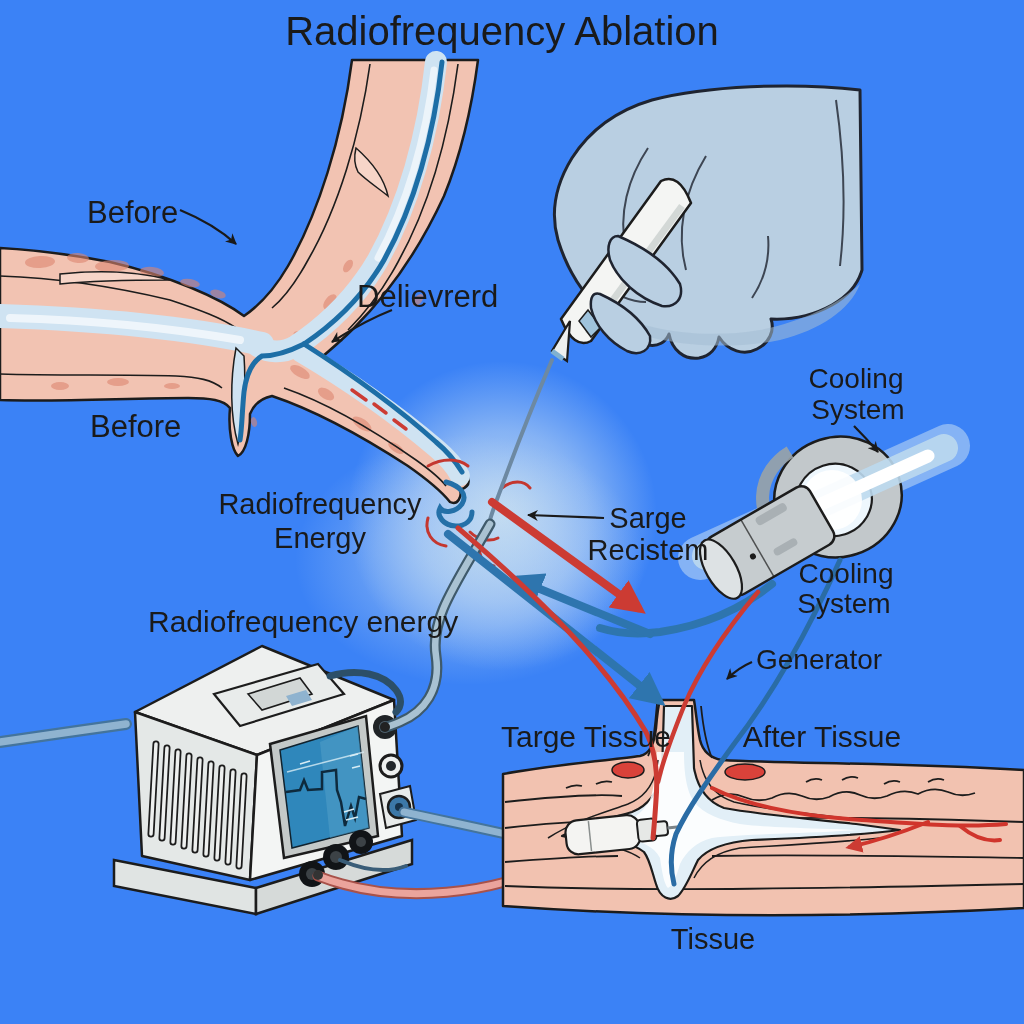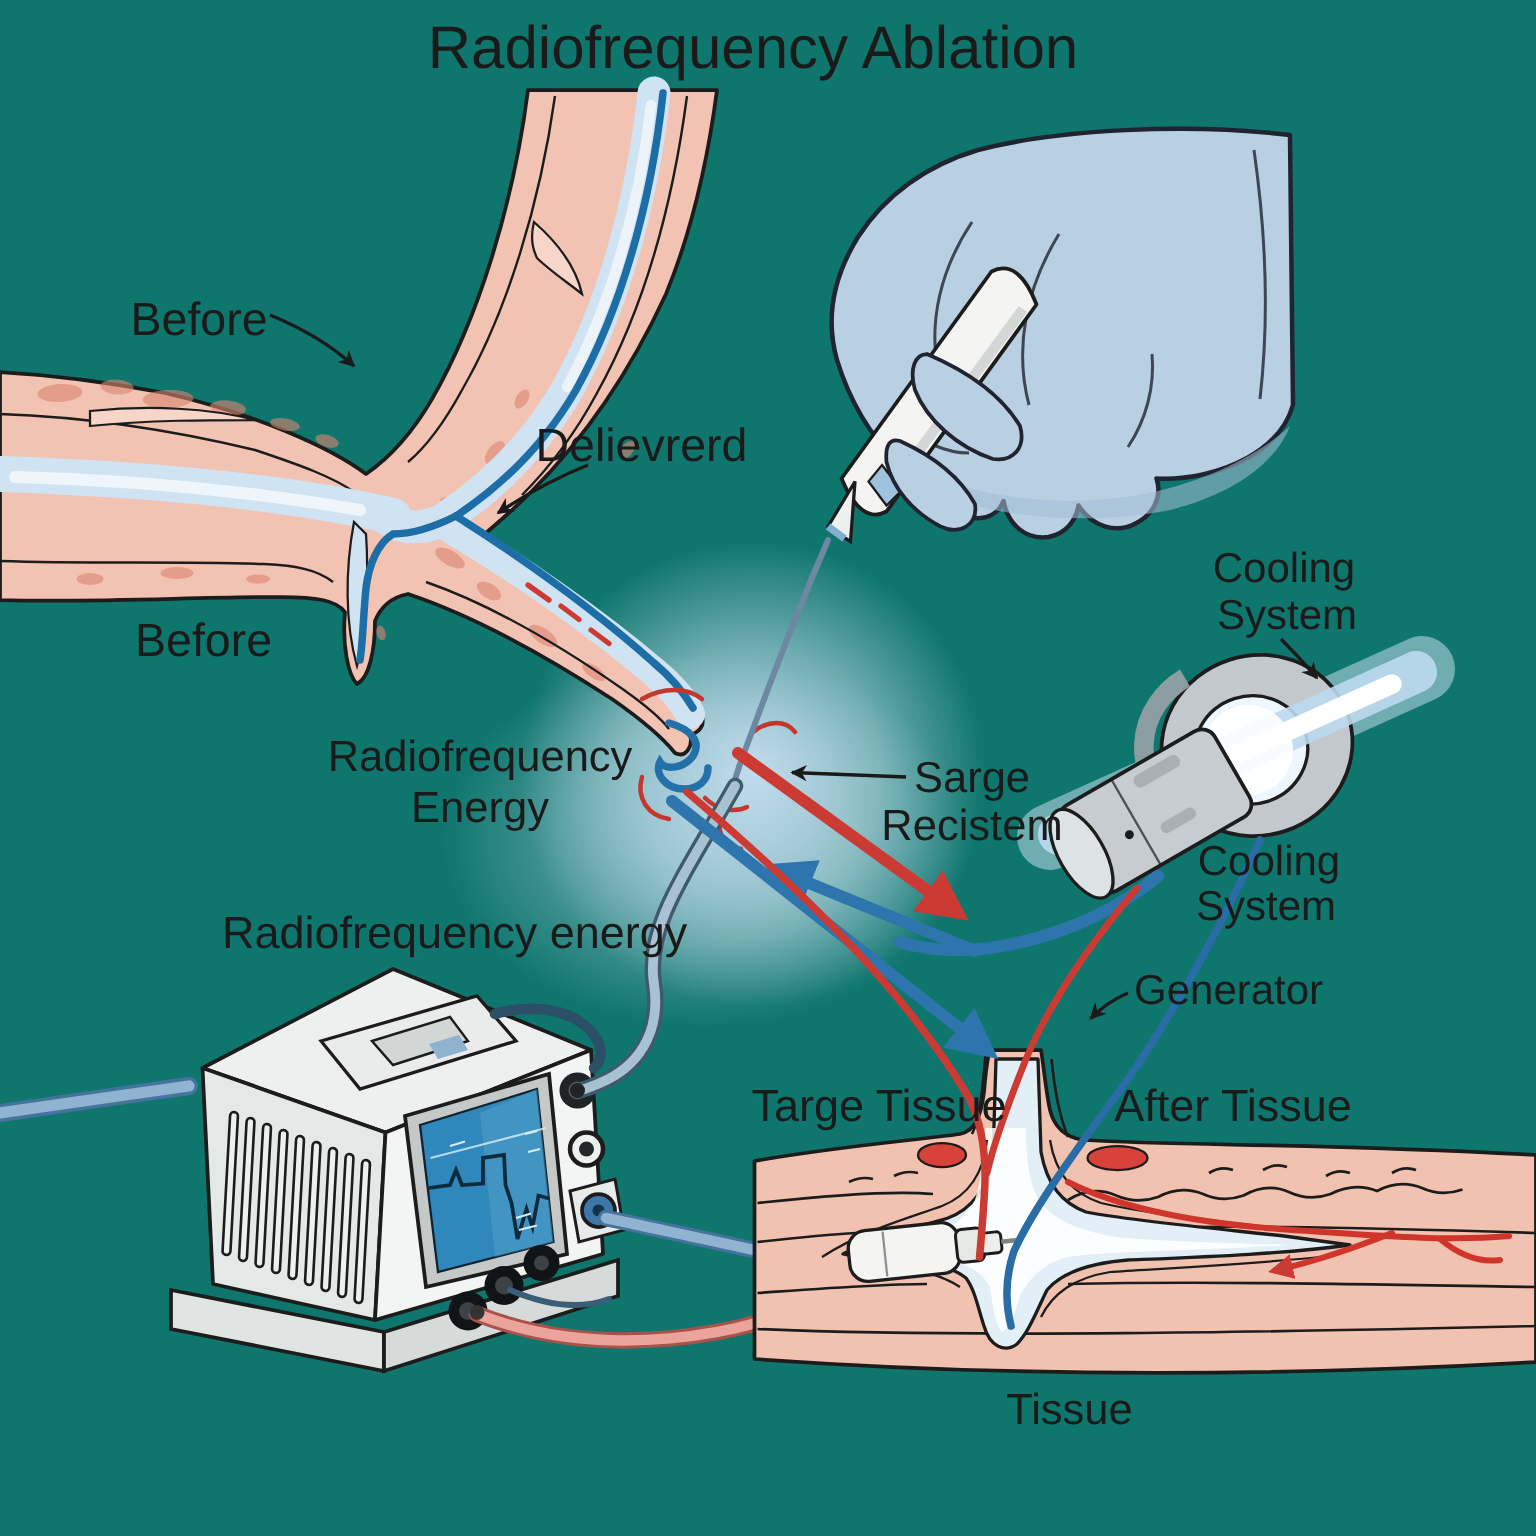--- a/index.html
+++ b/index.html
@@ -1,16 +1,16 @@
 <!DOCTYPE html>
 <html><head>
 <meta charset="utf-8">
 <style>
   html,body{margin:0;padding:0;background:#ffffff;}
-  #stage{position:relative;width:1024px;height:1024px;background:#0f766e;overflow:hidden;}
+  #stage{position:relative;width:1024px;height:1024px;background:#3b82f6;overflow:hidden;}
   svg{display:block;}
   text{font-family:"Liberation Sans","DejaVu Sans",sans-serif;fill:#1a1a1a;}
   .t40{font-size:40px;}
   .t31{font-size:31px;}
   .t30{font-size:30px;}
   .t29{font-size:29px;}
   .t28{font-size:28px;}
 </style>
 </head>
 <body>

